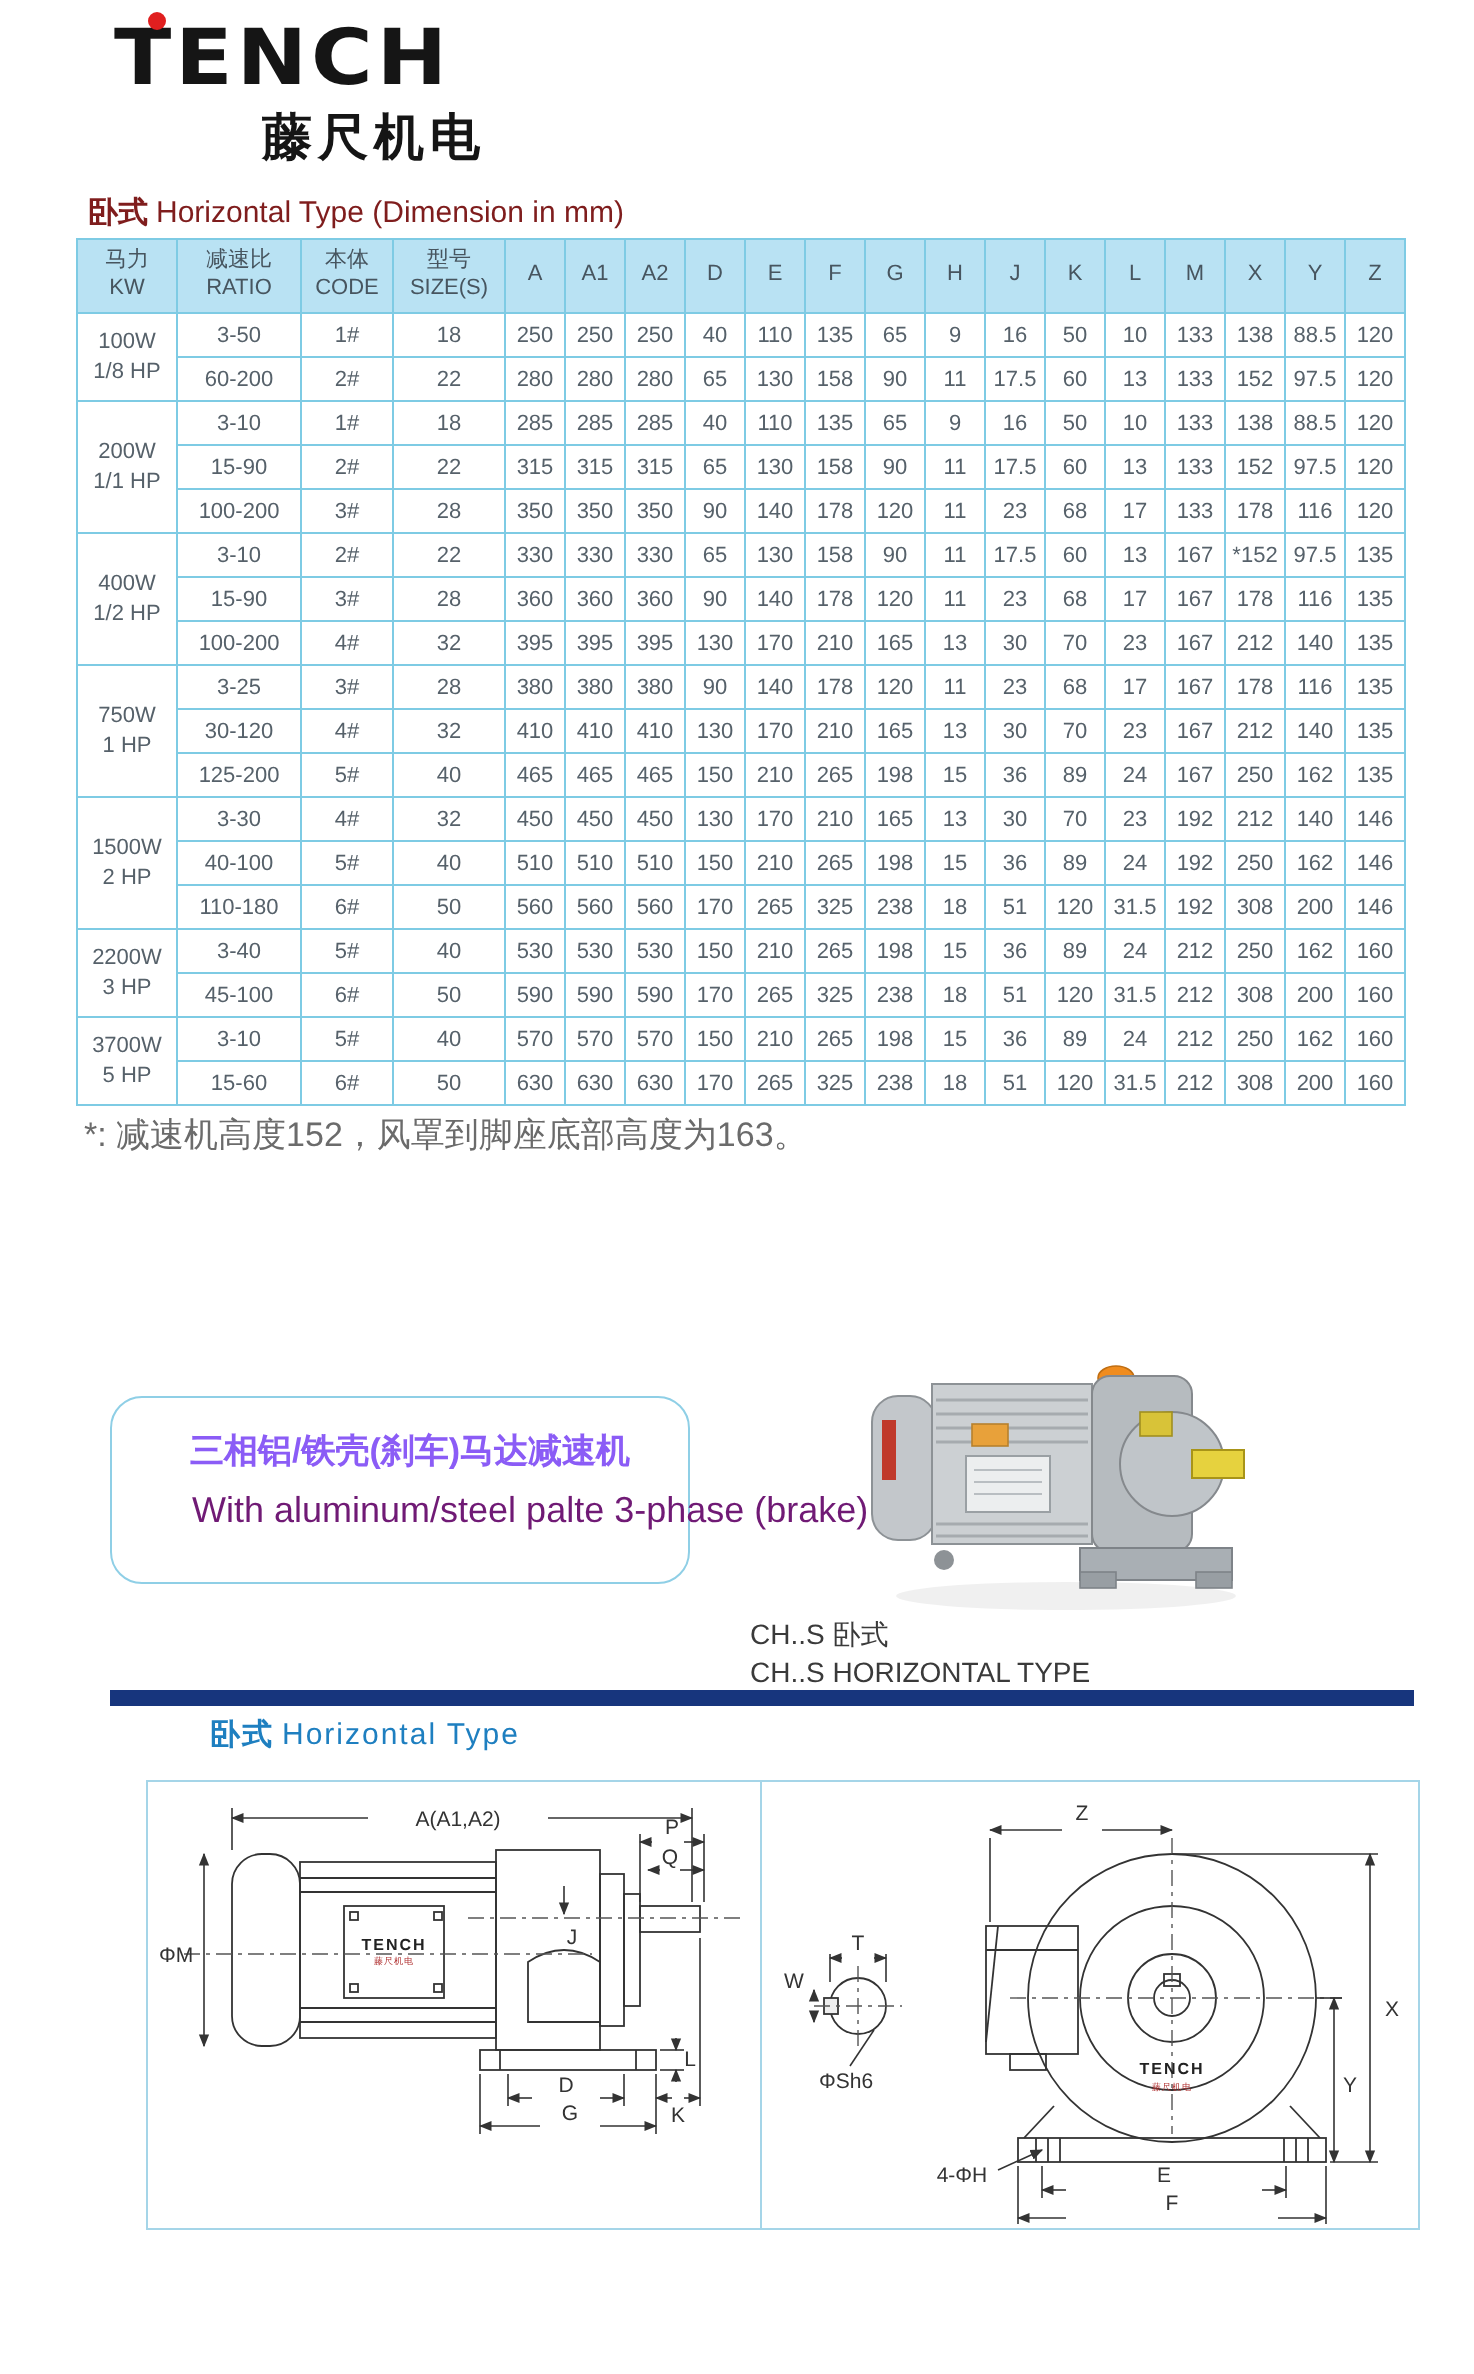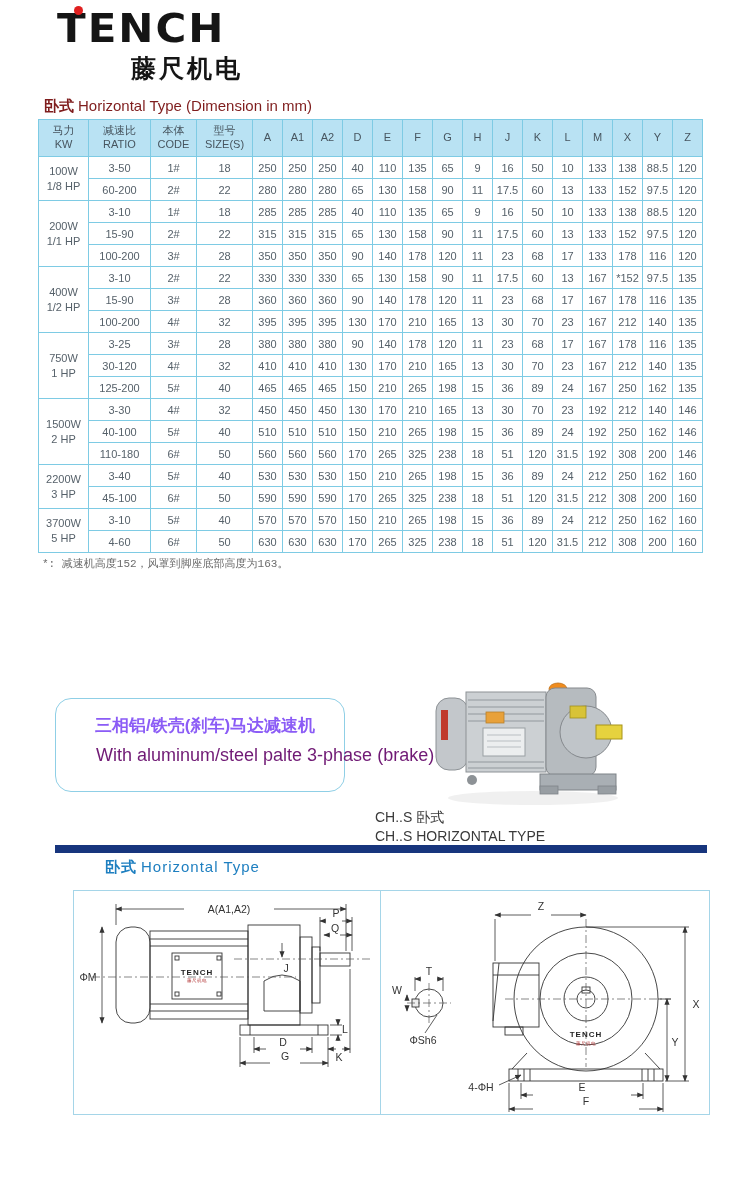--- a/index.html
+++ b/index.html
@@ -25,21 +25,21 @@
     position:absolute; left:38px; top:119px; border-collapse:collapse;
     table-layout:fixed; width:664px;border-radius:29px;
   }
   .dim th, .dim td {
     border:1px solid #7ecbe4; text-align:center; vertical-align:middle;
     font-size:11px; color:#56616a; padding:0 1px; height:21px; background:#fff;
   }
   .dim th { background:#b9e2f3; font-weight:normal; color:#47555f; height:36px; line-height:1.25; }
   .dim td.power { line-height:1.3;margin-left:20px; }
   .c-power{width:50px}.c-ratio{width:62px}.c-code{width:46px}.c-size{width:56px}.c-num{width:30px}
-  .footnote { position:absolute; left:42px; top:556px; font-size:11px; color:#6b6b6b;font-family:Liberation Mono, monospace; }
+  .footnote { position:absolute; left:42px; top:556px; font-size:17px; color:#6b6b6b; }
   
   .product-box {
     position:absolute; left:55px; top:698px; width:288px; height:92px;
     border:1px solid #8fcfe6; border-radius:16px;
   }
   .product-title { position:absolute; left:95px; top:714px; font-size:17px; font-weight:bold;
     color:#8b5cf6; white-space:nowrap; }
   .product-sub { position:absolute; left:96px; top:745px; font-size:18px; color:#701a75;
     white-space:nowrap; }
   .motor-photo { position:absolute; left:428px; top:676px; }
@@ -521,21 +521,21 @@
         <td>15</td>
         <td>36</td>
         <td>89</td>
         <td>24</td>
         <td>212</td>
         <td>250</td>
         <td>162</td>
         <td>160</td>
       </tr>
       <tr>
-        <td>4-60</td>
+        <td>15-60</td>
         <td>6#</td>
         <td>50</td>
         <td>630</td>
         <td>630</td>
         <td>630</td>
         <td>170</td>
         <td>265</td>
         <td>325</td>
         <td>238</td>
         <td>18</td>

